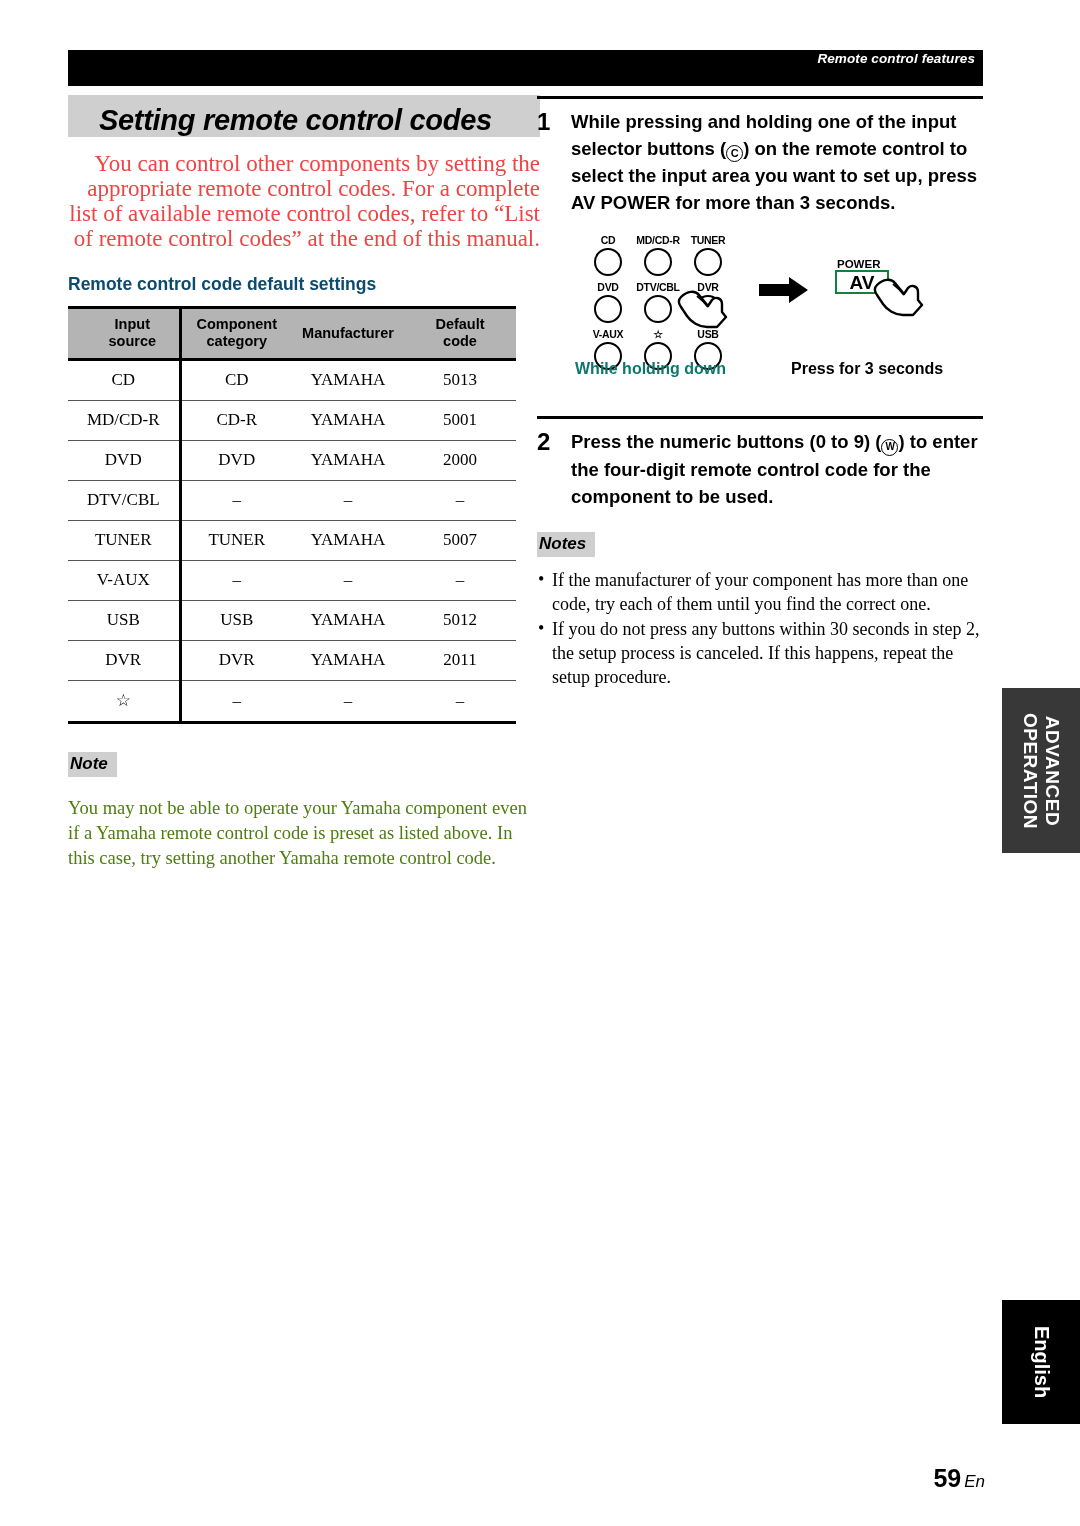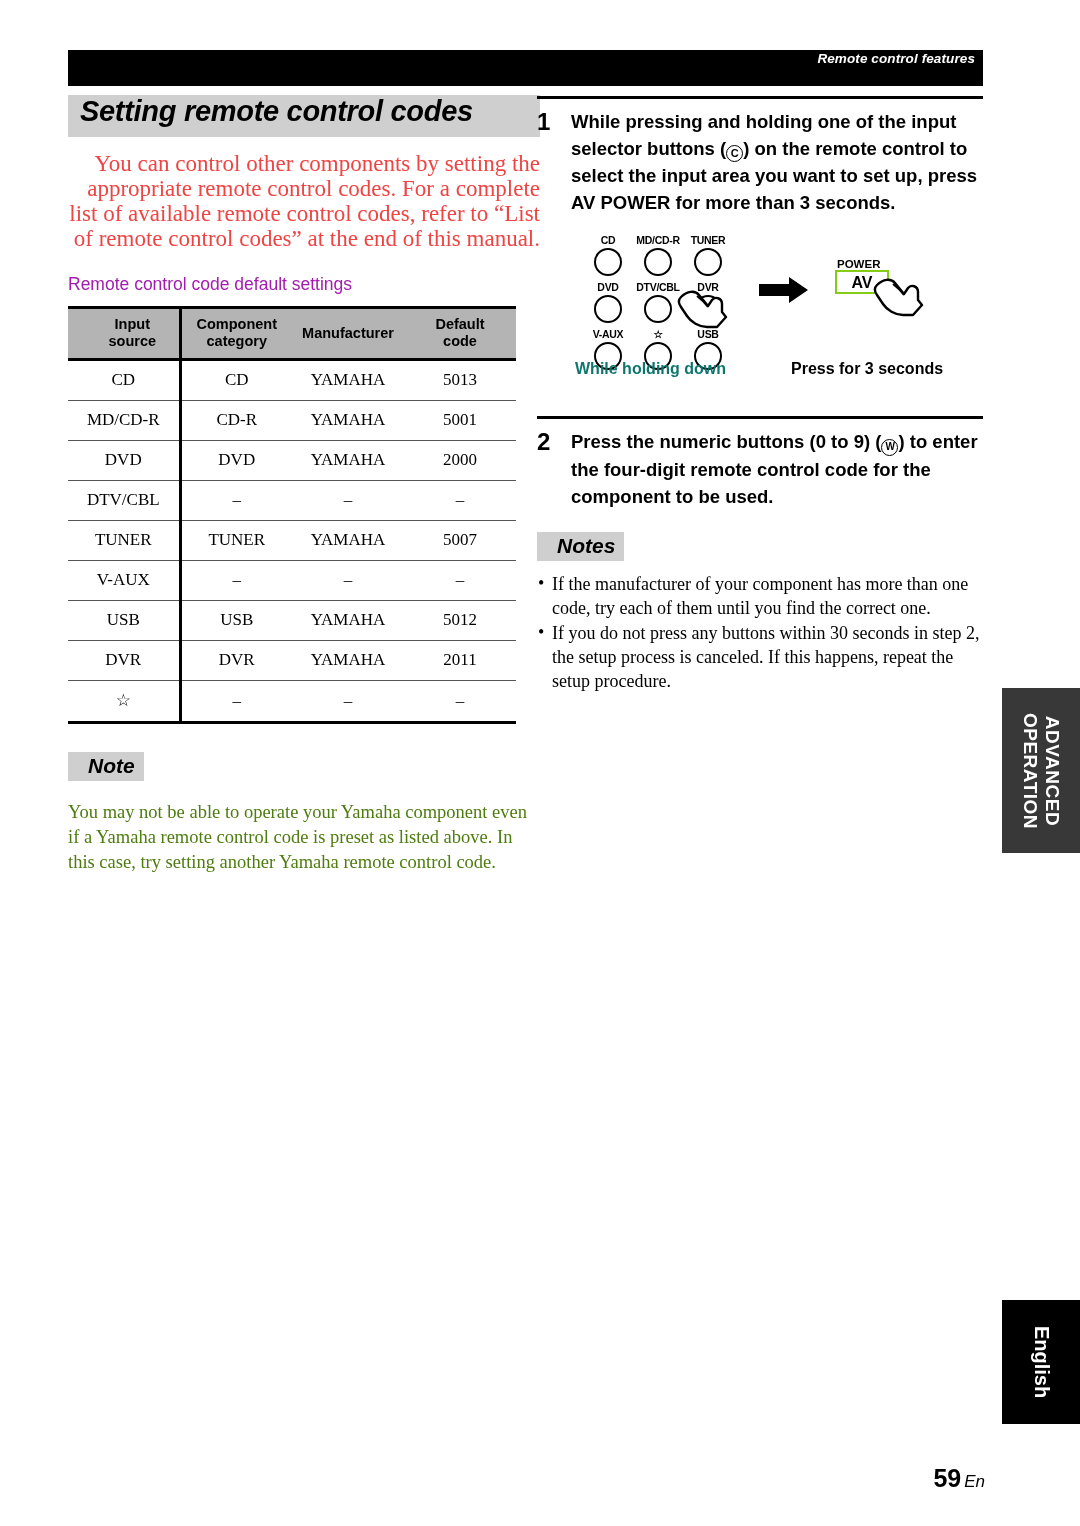--- a/index.html
+++ b/index.html
@@ -41,22 +41,22 @@
   .left-col {
     position: absolute;
     left: 68px;
     top: 95px;
     width: 472px;
   }
   .section-title-band {
     background: #cfcfcf;
     height: 42px;
     display: flex;
-    align-items: flex-start;
-    padding-left: 12px;
+    align-items: flex-end;
+    padding-left: 31px;
     box-sizing: border-box;
   }
   .section-title {
     font-family: "Liberation Sans", sans-serif;
     font-style: italic;
     font-weight: bold;
     font-size: 29px;
     letter-spacing: -0.3px;
     color: #000;
     white-space: nowrap;
@@ -64,23 +64,23 @@
   .intro-para {
     margin-top: 14px;
     font-size: 23px;
     line-height: 25px;
     color: #ef4444;
     text-align: right;
   }
   .sub-heading {
     margin-top: 20px;
     font-family: "Liberation Sans", sans-serif;
-    font-weight: normal;
+    font-weight: bold;
     font-size: 17.5px;
-    color: #a21caf;
+    color: #0c4a6e;
   }
 
   
   table.codes {
     margin-top: 11px;
     border-collapse: collapse;
     width: 448px;
     table-layout: fixed;
   }
   table.codes th, table.codes td {
@@ -117,22 +117,22 @@
   }
   .star-glyph { font-size: 15px; }
 
   
   .note-tag {
     display: inline-block;
     background: #cfcfcf;
     font-family: "Liberation Sans", sans-serif;
     font-style: italic;
     font-weight: bold;
-    font-size: 21px;
-    padding: 2px 9px 3px 20px;
+    font-size: 17px;
+    padding: 2px 9px 3px 2px;
     color: #000;
   }
   .note-body {
     font-size: 18.5px;
     line-height: 25px;
     color: #4d7c0f;
   }
   .note-block-left {
     margin-top: 28px;
   }
@@ -239,25 +239,25 @@
   .power-label {
     font-family: "Liberation Sans", sans-serif;
     font-weight: bold;
     font-size: 11.5px;
     color: #000;
     margin-left: 2px;
   }
   .av-btn {
     width: 54px;
     height: 24px;
-    border: 2px solid #84cc16;
+    border: 2px solid #15803d;
     box-sizing: border-box;
     font-family: "Liberation Sans", sans-serif;
     font-weight: bold;
-    font-size: 16px;
+    font-size: 19px;
     line-height: 21px;
     text-align: center;
     background: #fff;
     color: #000;
   }
   .hand2 {
     position: absolute;
     left: 336px;
     top: 40px;
   }

